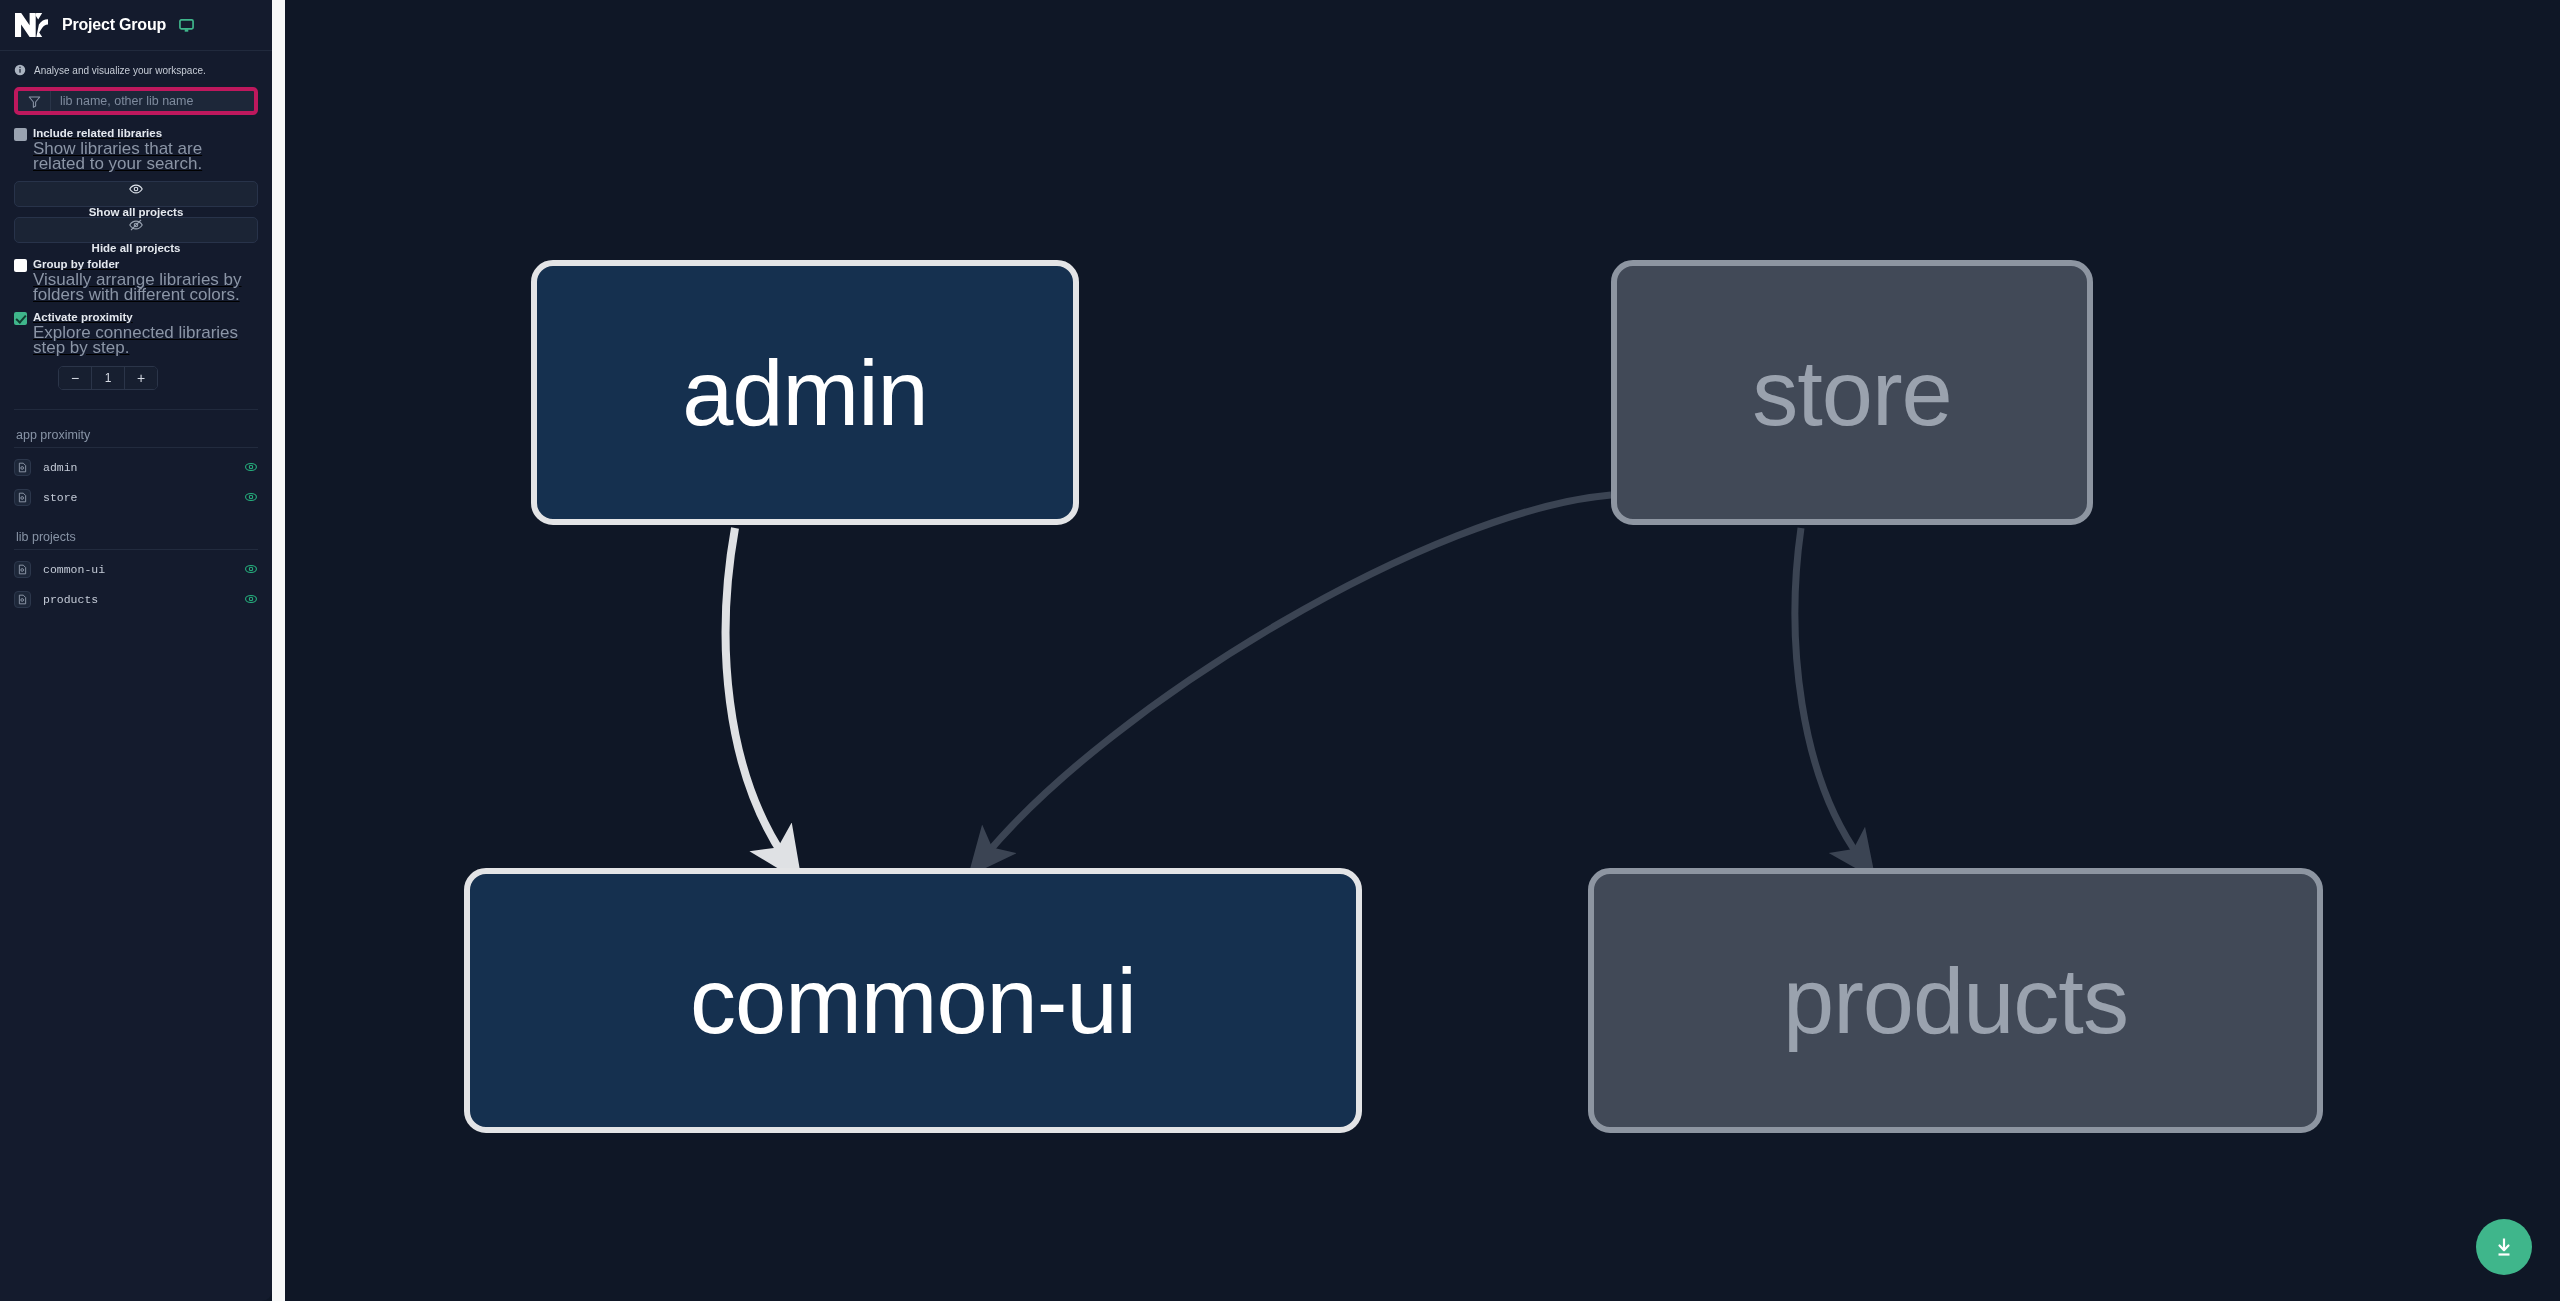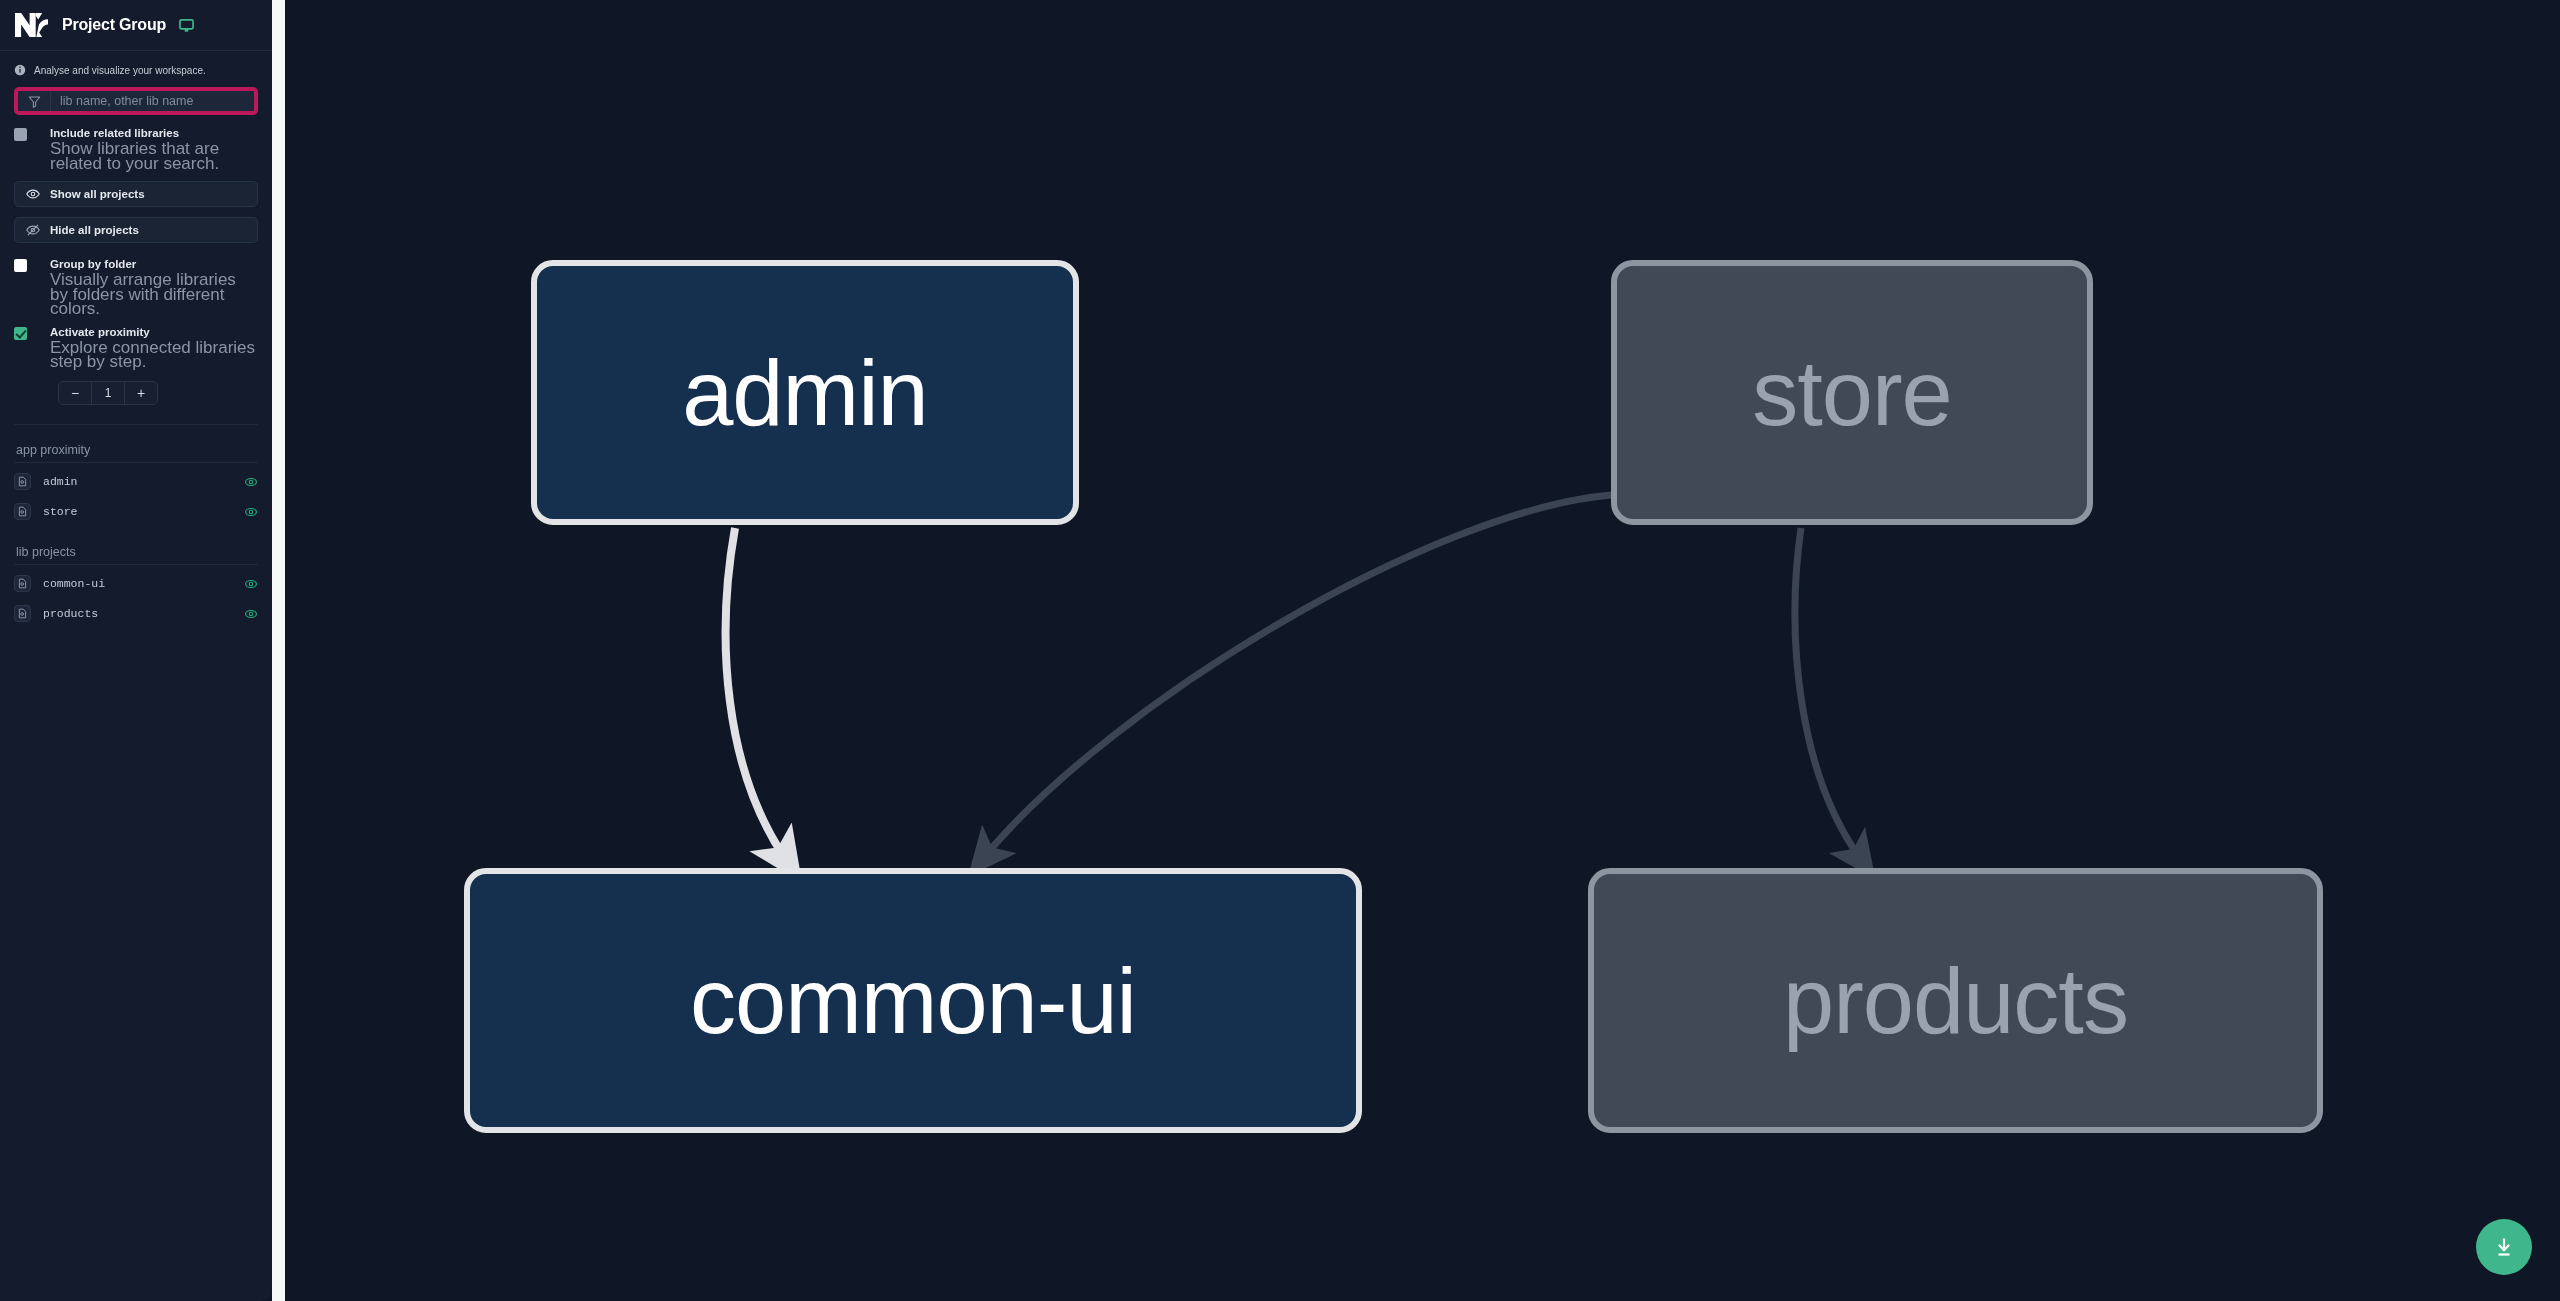--- a/index.html
+++ b/index.html
@@ -64,21 +64,21 @@
   }
   .funnel-icon { width: 13px; height: 13px; display:block; }
   .search-input {
     flex: 1; background: transparent; border: none; outline: none;
     color: #d9dee7; font-size: 12.5px;
     font-family: "Liberation Sans", sans-serif;
     padding: 0 9px;
   }
   .search-input::placeholder { color: #7f8b9e; }
 
-  .check-row { display: flex; gap: 23px; margin-top: 11px; }
+  .check-row { display: flex; gap: 6px; margin-top: 11px; text-decoration: underline; }
   .cb {
     width: 13px; height: 13px; flex: none; margin-top: 2px;
     border-radius: 2px; position: relative;
   }
   .cb-grey { background: #9aa3b1; }
   .cb-white { background: #ffffff; }
   .cb-green { background: #3fb68b; }
   .cb-green::after {
     content: ""; position: absolute; left: 4px; top: 1px;
     width: 4px; height: 8px;
@@ -90,20 +90,21 @@
 
   .ghost-btn {
     width: 244px; height: 26px;
     background: #1b2435;
     border: 1px solid #28334a;
     border-radius: 5px;
     display: flex; align-items: center; gap: 10px;
     padding: 0 11px;
     margin-top: 10px;
     cursor: pointer;
+    flex-direction: column;
   }
   .ghost-btn span { color: #e4e8ee; font-size: 11.5px; font-weight: 700; }
   .eye-ic { width: 14px; height: 14px; flex: none; display:block; }
 
   .stepper {
     display: flex; margin: 11px 0 0 44px;
     width: 100px; height: 24px;
     border: 1px solid #2b3purple; border-radius: 5px;
   }
   .stepper {

